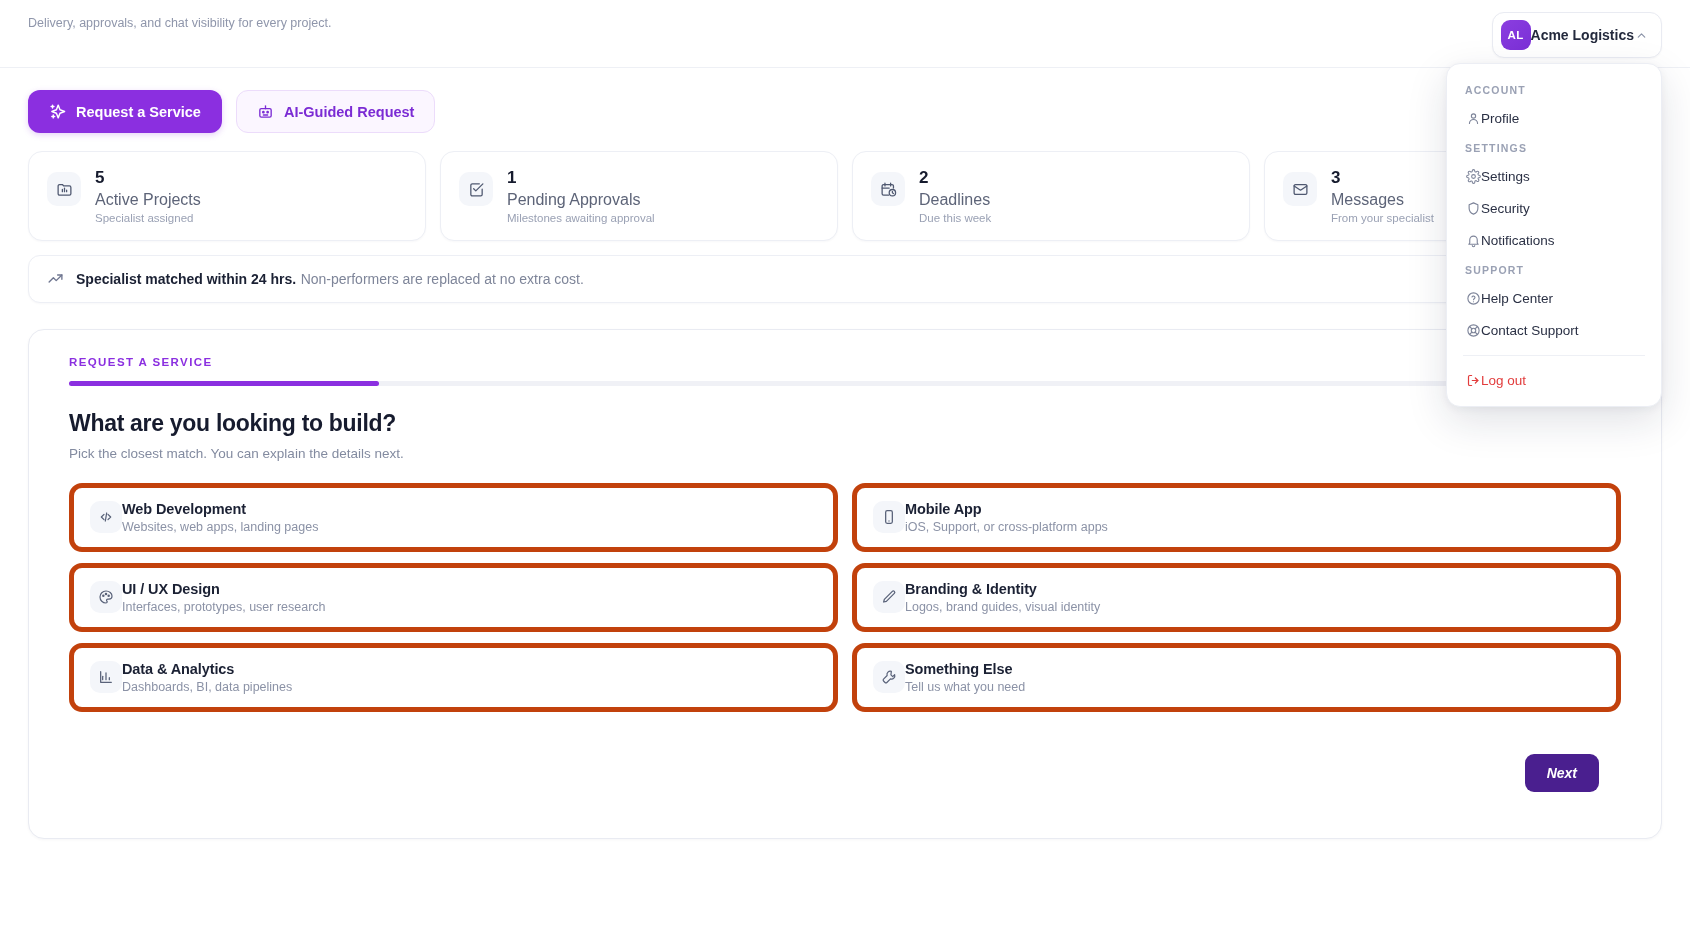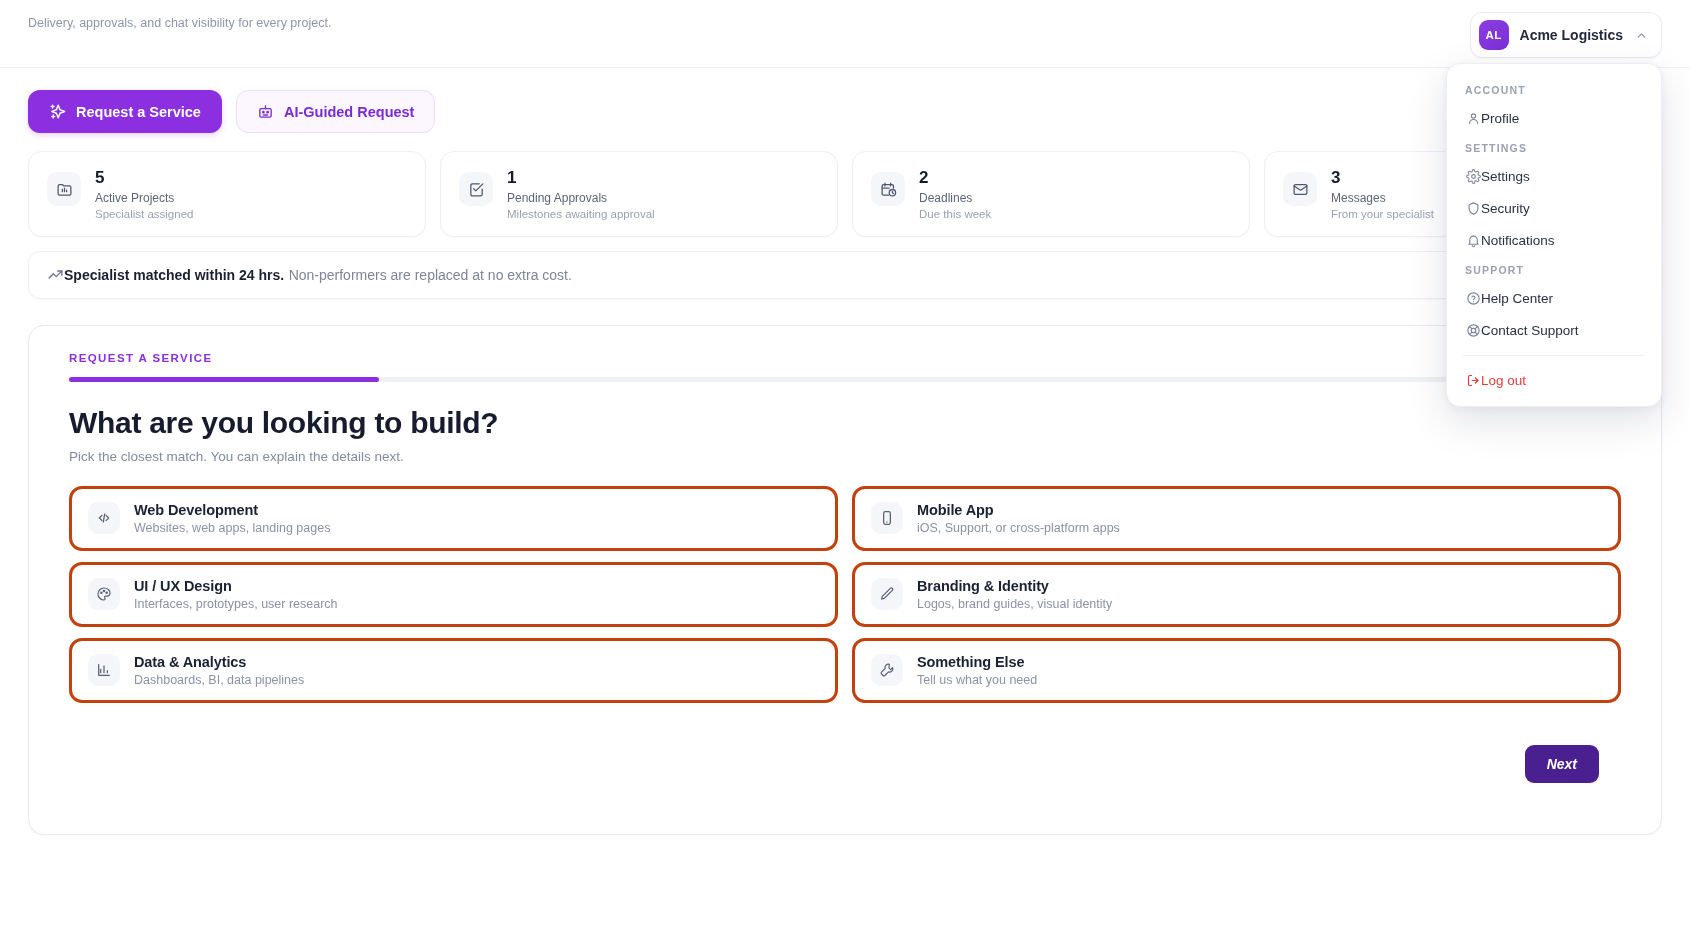--- a/index.html
+++ b/index.html
@@ -18,21 +18,21 @@
     height: 68px;
     border-bottom: 1px solid #eef0f5;
     background: #fff;
     padding: 12px 28px 0 28px;
   }
   .app-title { font-size: 16px; font-weight: 700; color:#161b2e; letter-spacing:-0.2px; }
   .app-subtitle { font-size: 12.5px; color:#8f96ab; margin-top: 4px; }
 
   .user-chip {
     position: absolute; top: 12px; right: 28px;
-    display: flex; align-items: center; gap: 11px;
+    display: flex; align-items: center; 
     border: 1px solid #e9ebf2; border-radius: 12px;
     padding: 7px 13px 7px 8px; background: #fff;
     box-shadow: 0 1px 2px rgba(30,35,60,0.035);
     cursor: pointer;
   }
   .avatar {
     width: 30px; height: 30px; border-radius: 9px;
     background: linear-gradient(140deg,#8b3ee0,#7a2fd6);
     color:#fff; font-size: 11.5px; font-weight: 700;
     display:flex; align-items:center; justify-content:center; letter-spacing:.3px;
@@ -62,56 +62,56 @@
     flex: 1 1 0; background:#fff; border:1px solid #edeff5; border-radius: 14px;
     padding: 16px 18px; display:flex; gap: 14px; align-items:flex-start;
     box-shadow: 0 1px 2px rgba(30,35,60,0.03);
   }
   .stat-ico {
     width: 34px; height: 34px; border-radius: 10px; background:#f4f6fa;
     display:flex; align-items:center; justify-content:center; color:#4f5870;
     flex: 0 0 34px; margin-top:4px;
   }
   .stat-num { font-size: 17px; font-weight: 700; color:#161b2e; line-height: 1.15; }
-  .stat-label { font-size: 12px; color:#5d6478; margin-top: 3px; }
+  .stat-label { font-size: 16px; color:#5d6478; margin-top: 3px; }
   .stat-sub { font-size: 11.5px; color:#9aa1b4; margin-top: 3px; }
 
   
   .notice {
     margin: 14px 28px 0 28px; background:#fff; border:1px solid #edeff5;
-    border-radius: 12px; padding: 14px 18px; display:flex; align-items:center; 
+    border-radius: 12px; padding: 14px 18px; display:flex; align-items:center; gap: 12px;
     box-shadow: 0 1px 2px rgba(30,35,60,0.03);
   }
   .notice-ico { color:#6f7690; display:flex; align-items:center; }
   .notice-strong { font-size: 14px; font-weight: 700; color:#1b2134; }
   .notice-rest { font-size: 14px; color:#7e8599; font-weight: 400; }
 
   
   .panel {
     margin: 26px 28px 0 28px; background:#fff; border:1px solid #e9ebf2;
     border-radius: 16px; padding: 26px 20px 26px 20px; min-height: 510px;
     box-shadow: 0 1px 3px rgba(30,35,60,0.04);
     position: relative;
   }
   .eyebrow {
     font-size: 11.5px; font-weight: 700; letter-spacing: 1.4px; color:#8b2fe0;
     padding: 0 0 0 0; margin-left: 0;
   }
   .progress-track { height: 5px; border-radius: 4px; background:#f0f1f6; margin-top: 13px; }
   .progress-fill { height: 5px; border-radius: 4px; background:#8b2fe0; }
-  .q-title { font-size: 30px; font-weight: 700; color:#161b2e; margin-top: 24px; letter-spacing:-0.3px; }
+  .q-title { font-size: 23px; font-weight: 700; color:#161b2e; margin-top: 24px; letter-spacing:-0.3px; }
   .q-sub { font-size: 13.5px; color:#838ba0; margin-top: 9px; }
 
   .opt-grid {
     margin-top: 22px;
     display: grid; grid-template-columns: 1fr 1fr; column-gap: 14px; row-gap: 11px;
   }
   .opt {
-    border: 3px solid #c2410c; border-radius: 13px; background:#fff;
-    padding: 13px 16px; display:flex; gap: 14px; align-items:center; cursor:pointer;
+    border: 5px solid #c2410c; border-radius: 13px; background:#fff;
+    padding: 13px 16px; display:flex; align-items:center; cursor:pointer;
     min-height: 62px;
   }
   .opt-ico {
     width: 32px; height: 32px; border-radius: 10px; background:#f4f6fa;
     display:flex; align-items:center; justify-content:center; color:#596279; flex:0 0 32px;
   }
   .opt-name { font-size: 14.5px; font-weight: 700; color:#1b2134; letter-spacing:-0.1px; }
   .opt-desc { font-size: 12.5px; color:#8b92a6; margin-top: 3px; }
 
   .panel-footer { display:flex; justify-content:flex-end; margin-top: 42px; padding-right: 22px;}

